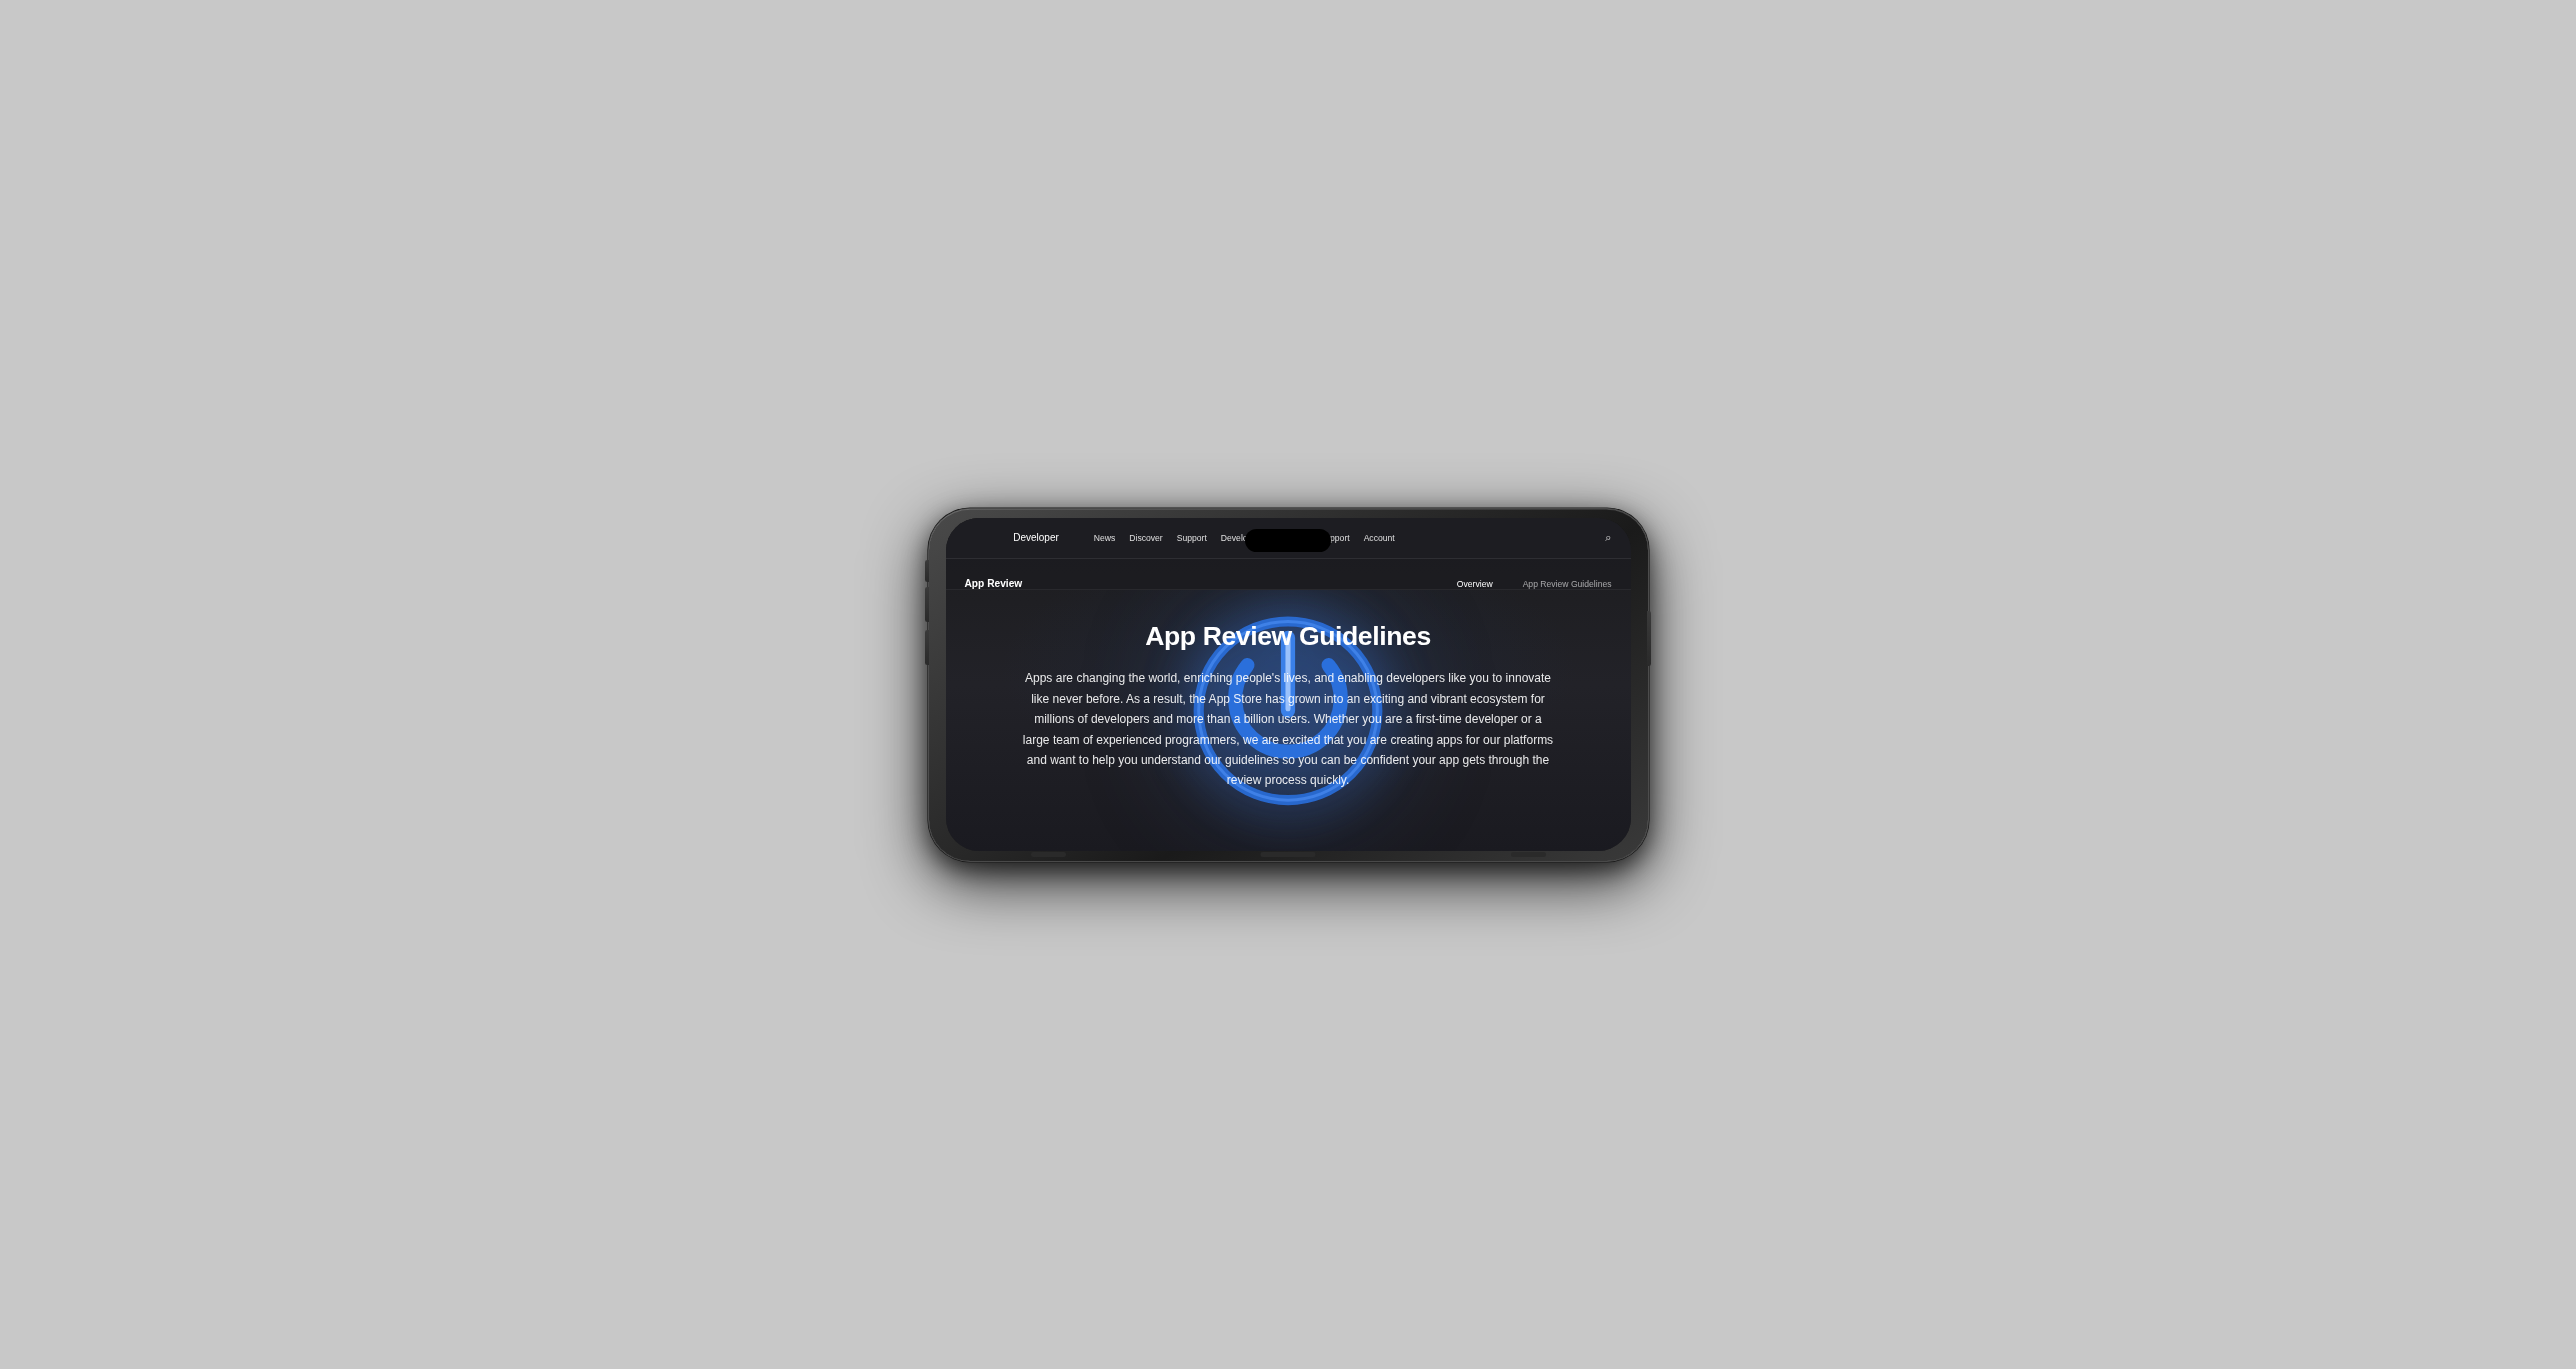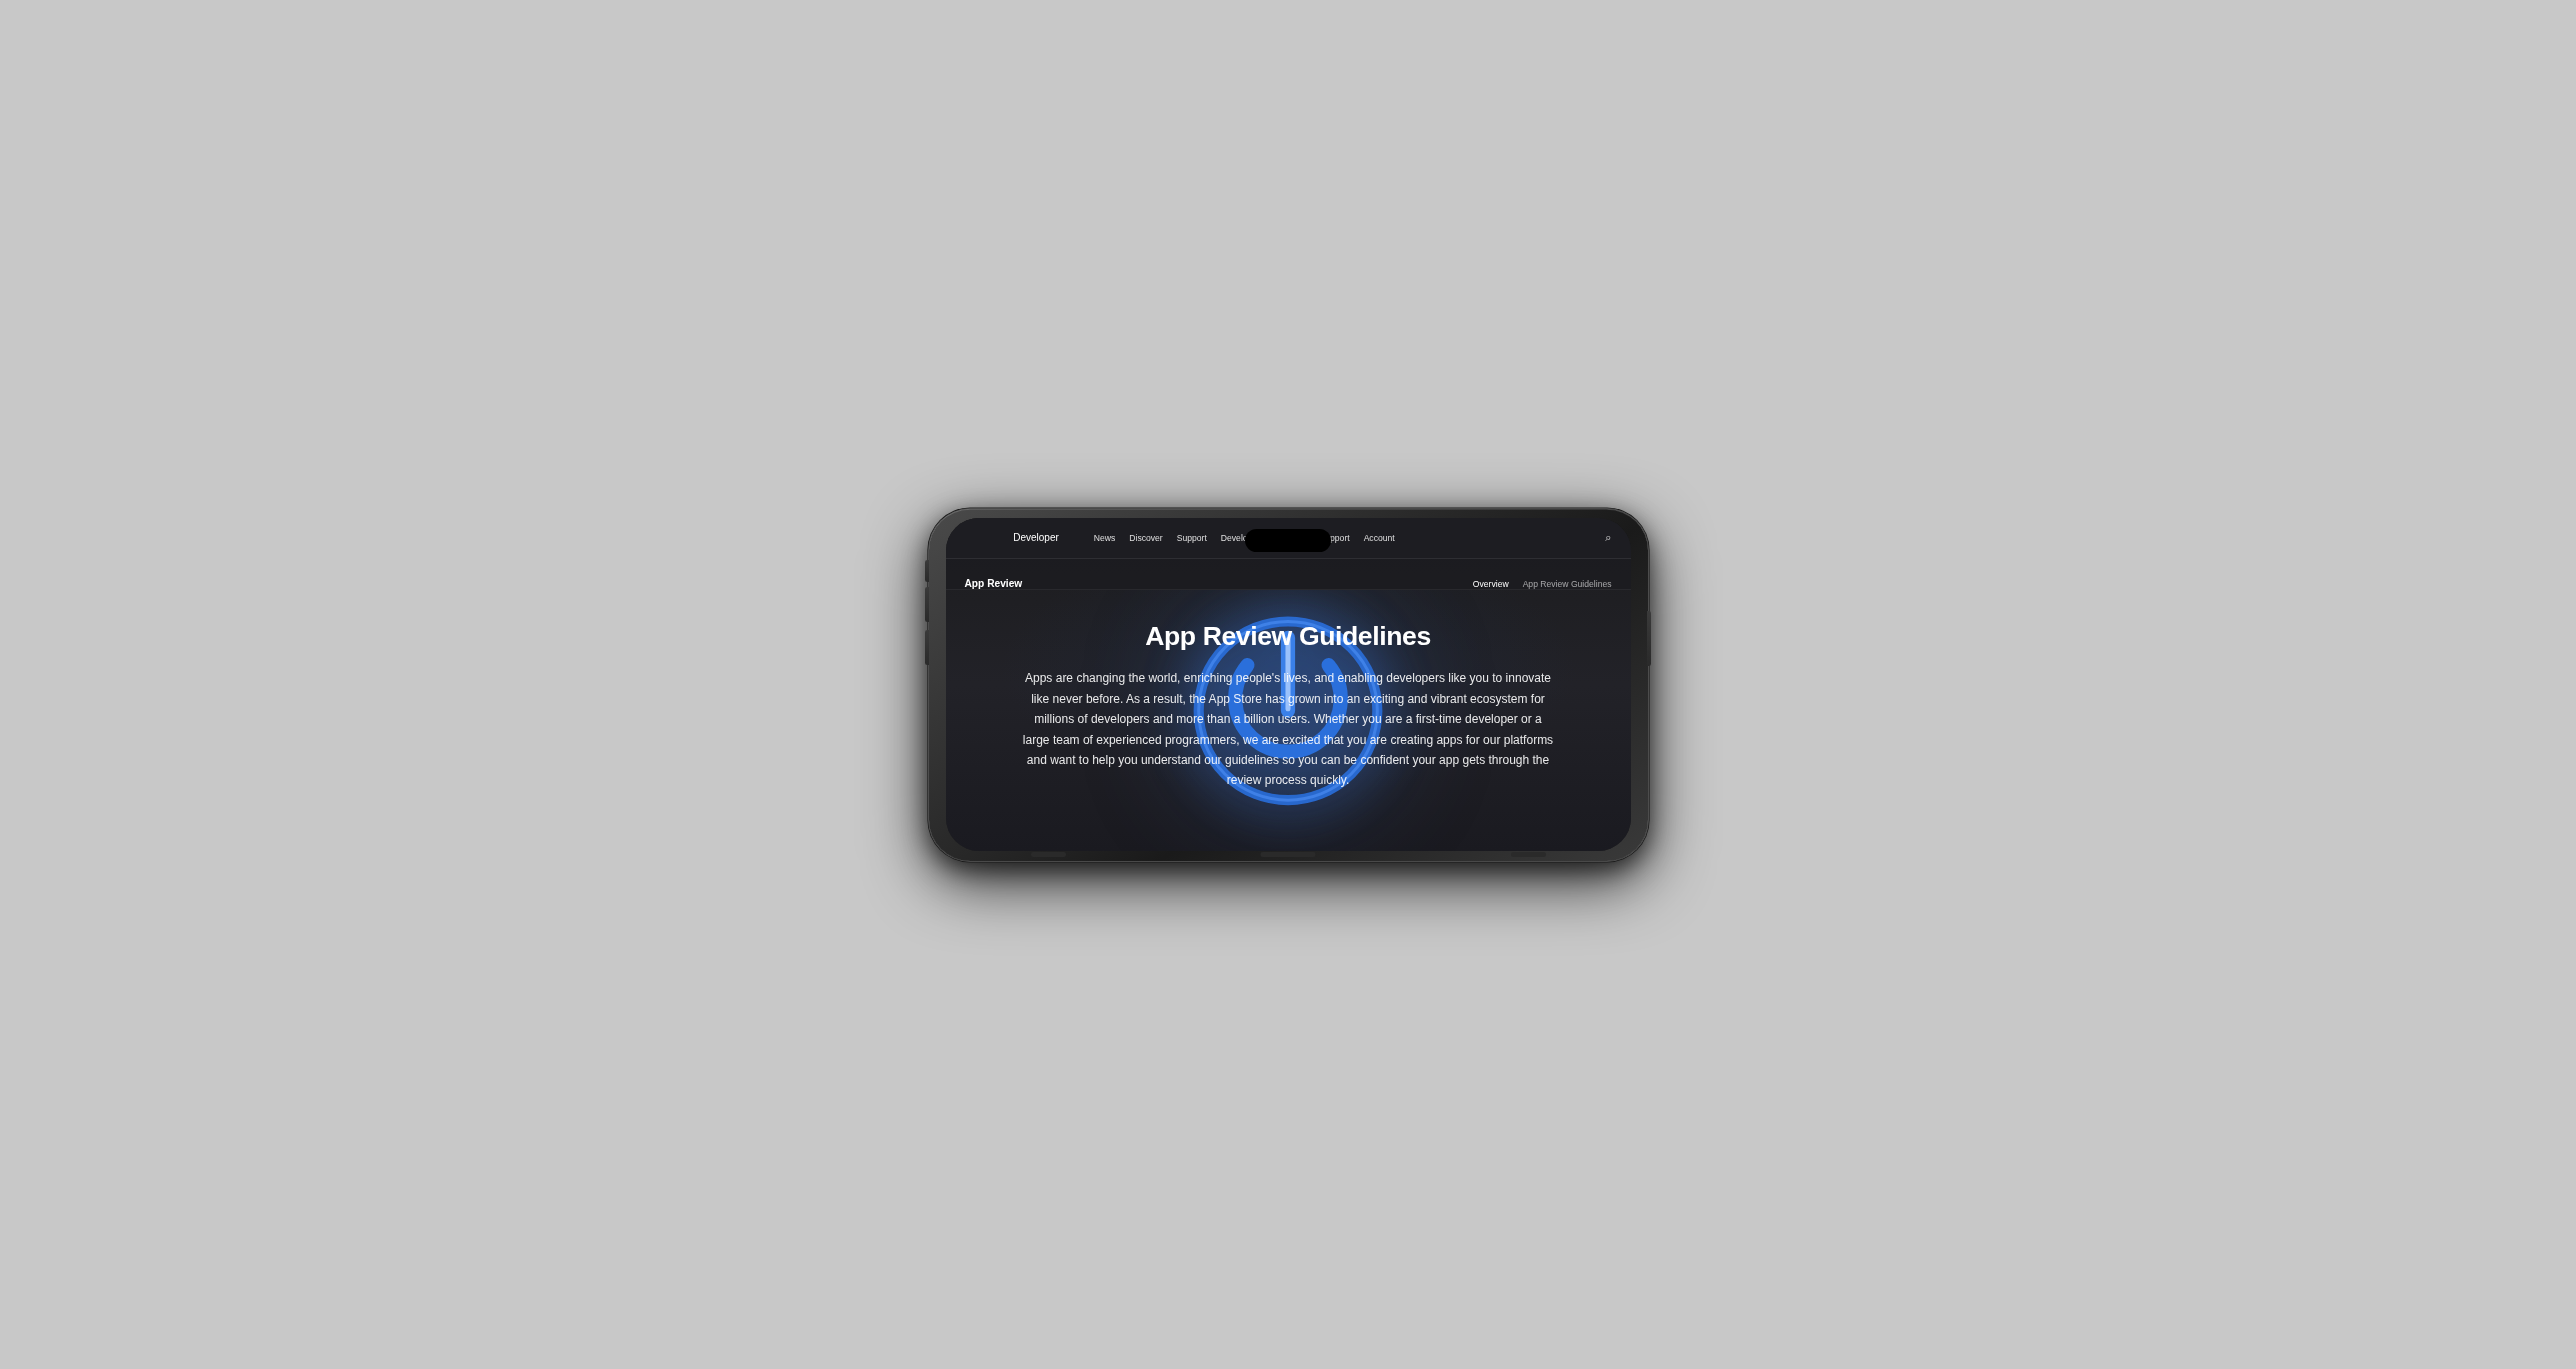--- a/index.html
+++ b/index.html
@@ -214,21 +214,21 @@
 
     .sub-nav-title {
       color: #fff;
       font-size: 10.2px;
       font-weight: 600;
       flex: 1;
     }
 
     .sub-nav-links {
       display: flex;
-      gap: 14px;
+      gap: 30px;
     }
 
     .sub-nav-link {
       color: rgba(255,255,255,0.6);
       font-size: 8.6px;
       cursor: pointer;
     }
 
     .sub-nav-link.active {
       color: #fff;

